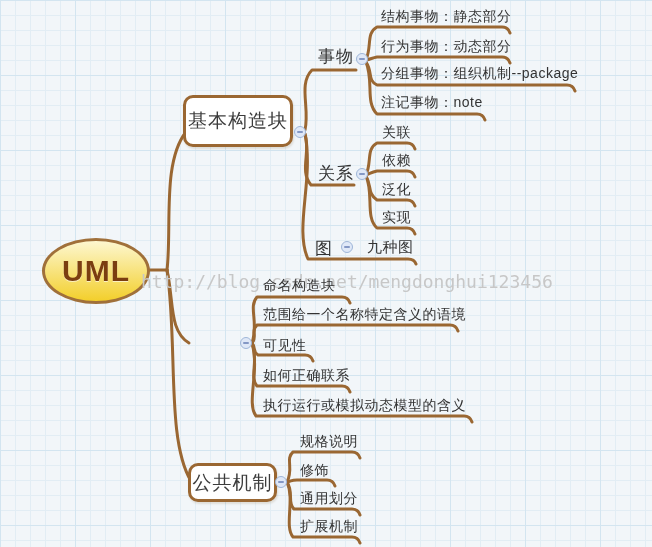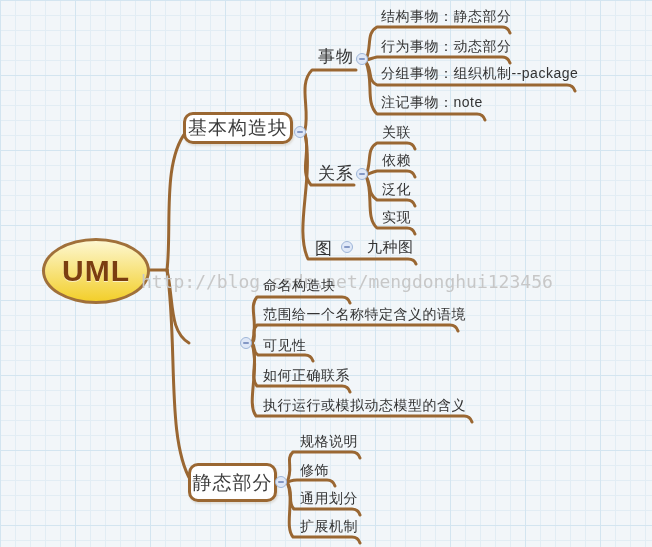--- a/index.html
+++ b/index.html
@@ -92,22 +92,22 @@
     <path d="M252 343 C260 371 246 403 256 416 L464 416 C469 416 471 419 472 422"></path>
 
     <path d="M287 482 C294 468 285 459 293 452 L352 452 C357 452 359 455 360 458"></path>
     <path d="M287 482 C292 481 291 480 297 480 L327 480 C332 480 334 483 335 486"></path>
     <path d="M287 482 C294 492 287 503 294 509 L352 509 C357 509 359 512 360 515"></path>
     <path d="M287 482 C295 500 284 526 293 537 L352 537 C357 537 359 540 360 543"></path>
   </svg>
 
   <div class="root-topic" style="left:42px;top:238px;width:108px;height:66px;">UML</div>
 
-  <div class="topic-box" style="left:183px;top:112px;width:110px;height:32px;">基本构造块</div>
-  <div class="topic-box" style="left:188px;top:463px;width:89px;height:39px;">静态部分</div>
+  <div class="topic-box" style="left:183px;top:95px;width:110px;height:52px;">基本构造块</div>
+  <div class="topic-box" style="left:188px;top:463px;width:89px;height:39px;">公共机制</div>
 
   <div class="lbl branch-lbl" style="left:318px;top:46px;">事物</div>
   <div class="lbl branch-lbl" style="left:318px;top:163px;">关系</div>
   <div class="lbl branch-lbl" style="left:315px;top:238px;">图</div>
 
   <div class="lbl leaf-lbl" style="left:381px;top:8px;">结构事物：静态部分</div>
   <div class="lbl leaf-lbl" style="left:381px;top:38px;">行为事物：动态部分</div>
   <div class="lbl leaf-lbl" style="left:381px;top:65px;">分组事物：组织机制--package</div>
   <div class="lbl leaf-lbl" style="left:381px;top:94px;">注记事物：note</div>
 

